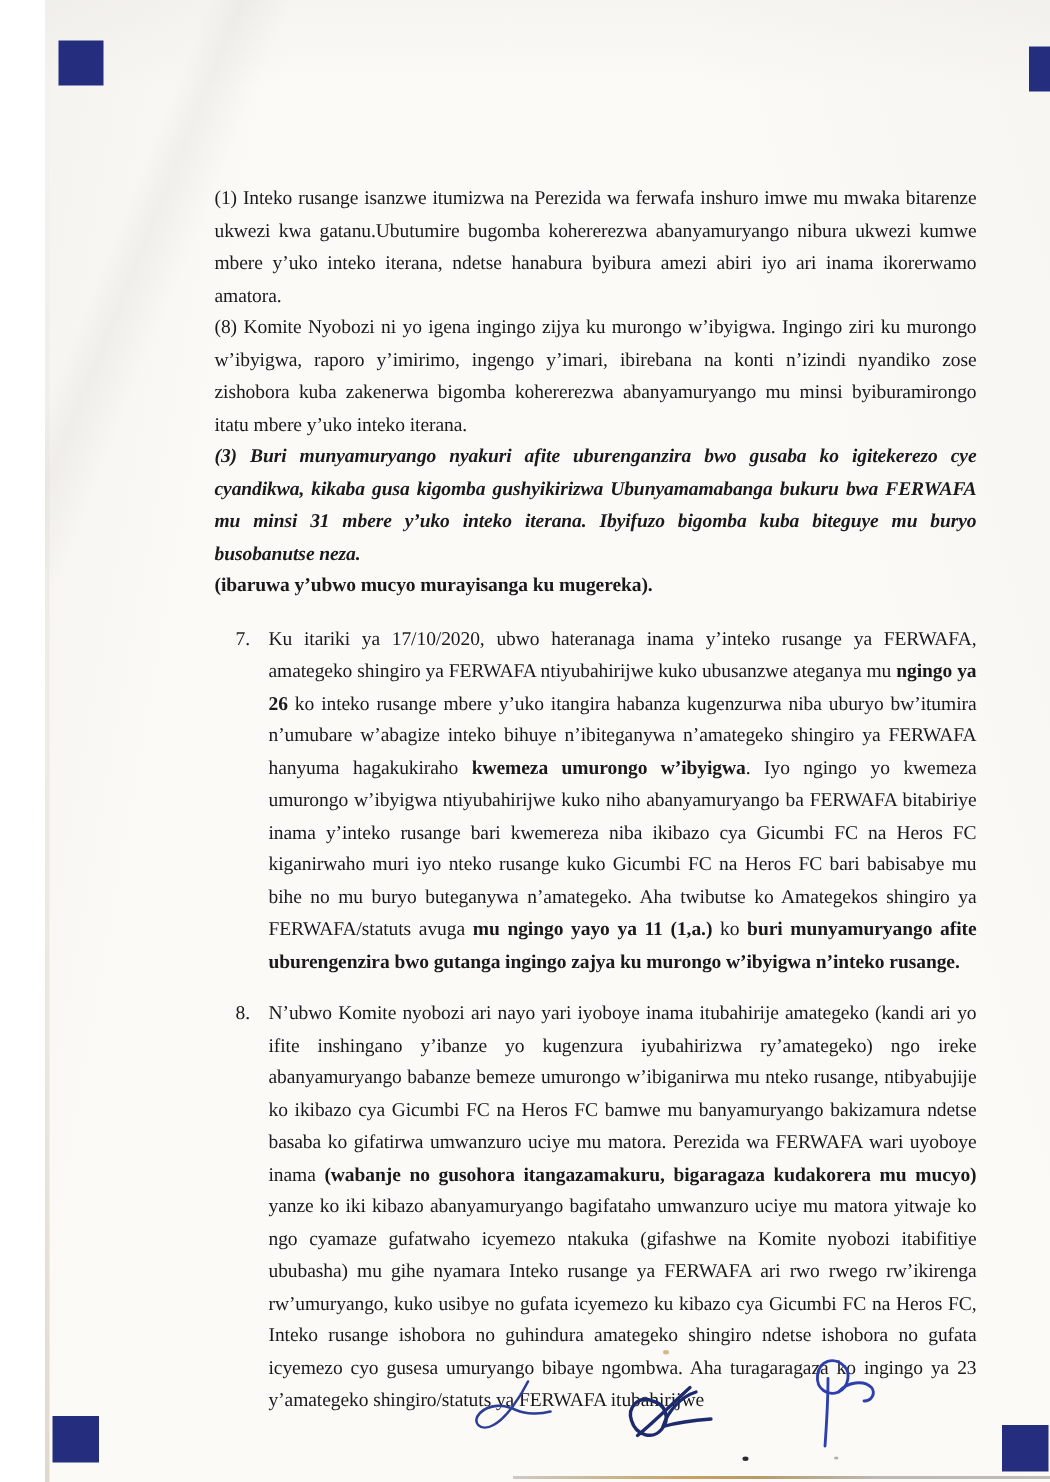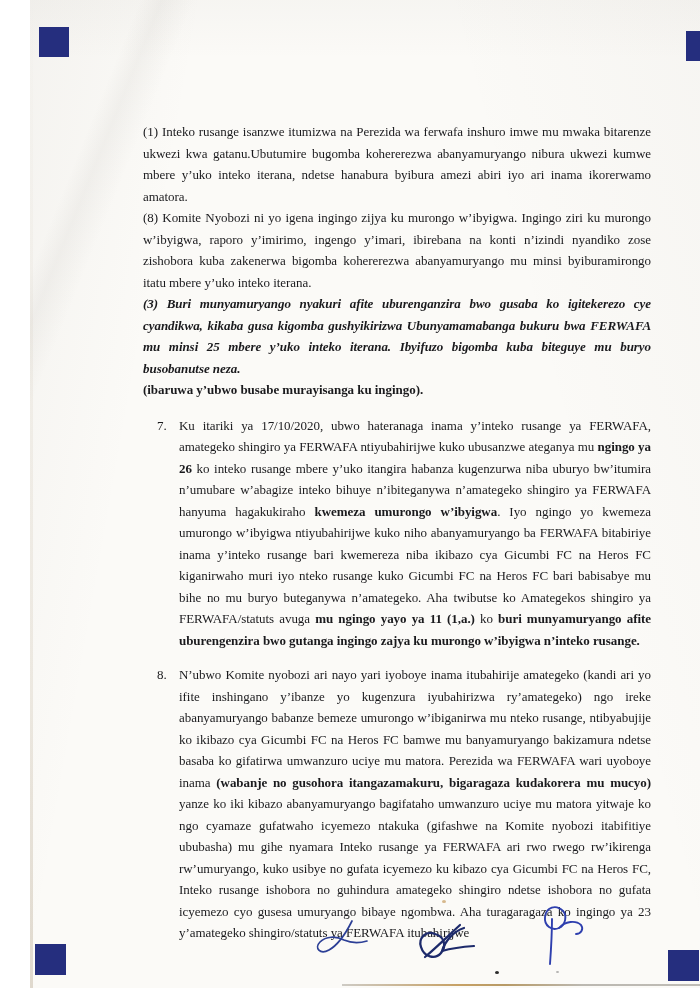--- a/index.html
+++ b/index.html
@@ -99,22 +99,22 @@
 
   <div class="corner-square" style="left:9px; top:27px;"></div>
   <div class="corner-square" style="left:656px; top:31px;"></div>
   <div class="corner-square" style="left:5px; top:944px; width:31px; height:31px;"></div>
   <div class="corner-square" style="left:638px; top:950px; width:31px; height:31px;"></div>
 
   <div class="content">
     <div class="subblock">
       <p><span>(1) Inteko rusange isanzwe itumizwa na Perezida wa ferwafa inshuro imwe mu mwaka bitarenze ukwezi kwa gatanu.Ubutumire bugomba kohererezwa abanyamuryango nibura ukwezi kumwe mbere y’uko inteko iterana, ndetse hanabura byibura amezi abiri iyo ari inama ikorerwamo amatora.</span></p>
       <p><span>(8) Komite Nyobozi ni yo igena ingingo zijya ku murongo w’ibyigwa. Ingingo ziri ku murongo w’ibyigwa, raporo y’imirimo, ingengo y’imari, ibirebana na konti n’izindi nyandiko zose zishobora kuba zakenerwa bigomba kohererezwa abanyamuryango mu minsi byiburamirongo itatu mbere y’uko inteko iterana.</span></p>
-      <p class="bold-italic"><span class="b i">(3) Buri munyamuryango nyakuri afite uburenganzira bwo gusaba ko igitekerezo cye cyandikwa, kikaba gusa kigomba gushyikirizwa Ubunyamamabanga bukuru bwa FERWAFA mu minsi 25 mbere y’uko inteko iterana. Ibyifuzo bigomba kuba biteguye mu buryo busobanutse neza.</span></p>
-      <p class="bold">(ibaruwa y’ubwo busabe murayisanga ku ingingo).</p>
+      <p class="bold-italic"><span class="b i">(3) Buri munyamuryango nyakuri afite uburenganzira bwo gusaba ko igitekerezo cye cyandikwa, kikaba gusa kigomba gushyikirizwa Ubunyamamabanga bukuru bwa FERWAFA mu minsi 31 mbere y’uko inteko iterana. Ibyifuzo bigomba kuba biteguye mu buryo busobanutse neza.</span></p>
+      <p class="bold">(ibaruwa y’ubwo mucyo murayisanga ku mugereka).</p>
     </div>
 
     <div class="items">
       <div class="item">
         <span class="num">7.</span>
         <span><span>Ku itariki ya 17/10/2020, ubwo hateranaga inama y’inteko rusange ya FERWAFA, amategeko shingiro ya FERWAFA ntiyubahirijwe kuko ubusanzwe ateganya mu </span><span class="b">ngingo ya 26</span><span> ko inteko rusange mbere y’uko itangira habanza kugenzurwa niba uburyo bw’itumira n’umubare w’abagize inteko bihuye n’ibiteganywa n’amategeko shingiro ya FERWAFA hanyuma hagakukiraho </span><span class="b">kwemeza umurongo w’ibyigwa</span><span>. Iyo ngingo yo kwemeza umurongo w’ibyigwa ntiyubahirijwe kuko niho abanyamuryango ba FERWAFA bitabiriye inama y’inteko rusange bari kwemereza niba ikibazo cya Gicumbi FC na Heros FC kiganirwaho muri iyo nteko rusange kuko Gicumbi FC na Heros FC bari babisabye mu bihe no mu buryo buteganywa n’amategeko. Aha twibutse ko Amategekos shingiro ya FERWAFA/statuts avuga </span><span class="b">mu ngingo yayo ya 11 (1,a.)</span><span> ko </span><span class="b">buri munyamuryango afite uburengenzira bwo gutanga ingingo zajya ku murongo w’ibyigwa n’inteko rusange.</span></span>
       </div>
       <div class="item">
         <span class="num">8.</span>
         <span><span>N’ubwo Komite nyobozi ari nayo yari iyoboye inama itubahirije amategeko (kandi ari yo ifite inshingano y’ibanze yo kugenzura iyubahirizwa ry’amategeko) ngo ireke abanyamuryango babanze bemeze umurongo w’ibiganirwa mu nteko rusange, ntibyabujije ko ikibazo cya Gicumbi FC na Heros FC bamwe mu banyamuryango bakizamura ndetse basaba ko gifatirwa umwanzuro uciye mu matora. Perezida wa FERWAFA wari uyoboye inama </span><span class="b">(wabanje no gusohora itangazamakuru, bigaragaza kudakorera mu mucyo)</span><span> yanze ko iki kibazo abanyamuryango bagifataho umwanzuro uciye mu matora yitwaje ko ngo cyamaze gufatwaho icyemezo ntakuka (gifashwe na Komite nyobozi itabifitiye ububasha) mu gihe nyamara Inteko rusange ya FERWAFA ari rwo rwego rw’ikirenga rw’umuryango, kuko usibye no gufata icyemezo ku kibazo cya Gicumbi FC na Heros FC, Inteko rusange ishobora no guhindura amategeko shingiro ndetse ishobora no gufata icyemezo cyo gusesa umuryango bibaye ngombwa. Aha turagaragaza ko ingingo ya 23 y’amategeko shingiro/statuts ya FERWAFA itubahirijwe</span></span>

